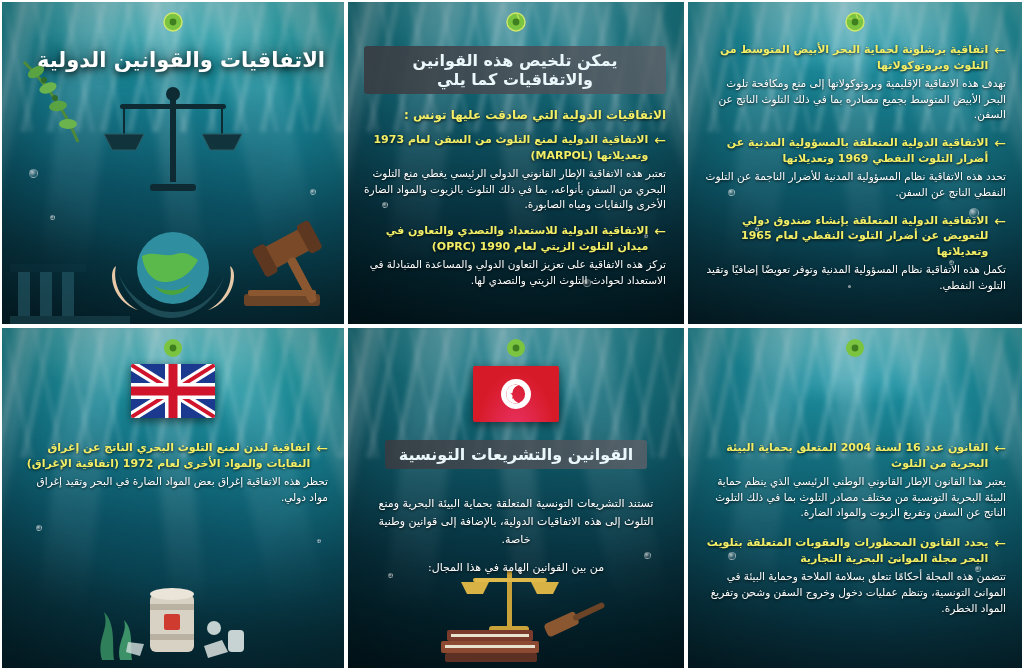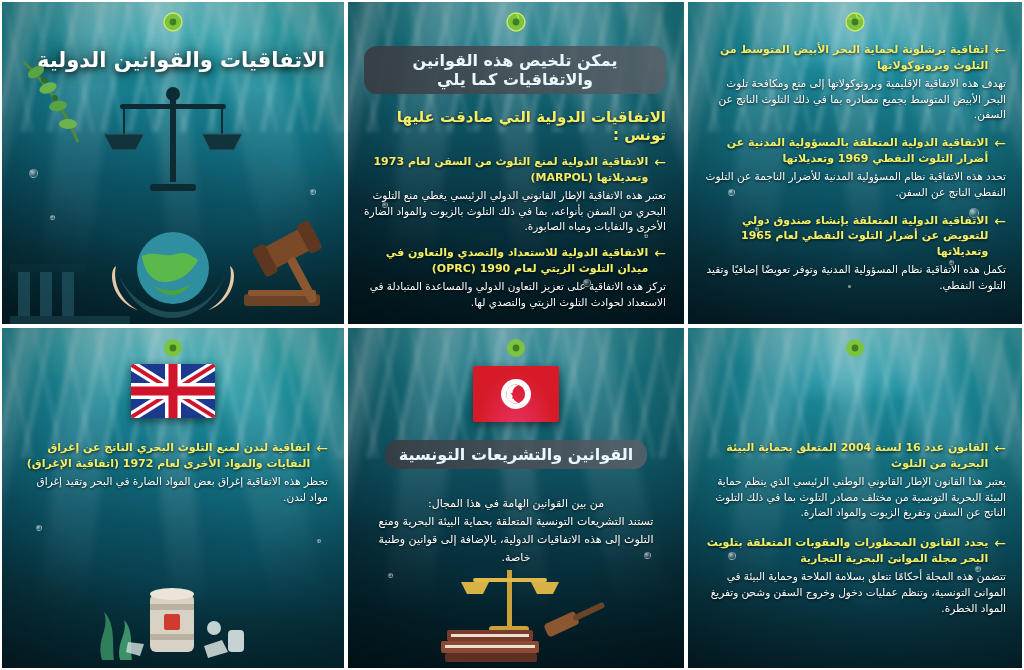--- a/index.html
+++ b/index.html
@@ -84,21 +84,21 @@
   .logo svg { display:block; }
 
   
   .content { position: absolute; inset: 0; z-index: 5; }
   .hdr-band {
     display: inline-block;
     background: linear-gradient(90deg, rgba(55,60,66,.92), rgba(90,96,104,.85));
     color: #eaf7fb;
     font-weight: bold;
     padding: 5px 14px;
-    border-radius: 13px;
+    border-radius: 3px;
     letter-spacing: .2px;
   }
   .bullet-row { display: flex; gap: 6px; align-items: flex-start; }
   .arrow {
     flex: 0 0 auto;
     color: #f2ee66;
     font-size: 14px;
     line-height: 1.1;
     margin-top: 1px;
     text-shadow: 0 1px 2px rgba(0,0,0,.7);
@@ -126,21 +126,21 @@
     text-align: center;
   }
   .center-text {
     color: #ffffff;
     font-size: 11px;
     line-height: 1.65;
     text-align: center;
     text-shadow: 0 1px 3px rgba(0,0,0,.9);
   }
   .sub-yellow {
-    color: #f2ee66; font-weight: bold; font-size: 15px;
+    color: #f2ee66; font-weight: bold; font-size: 12px;
     text-shadow: 0 1px 3px rgba(0,0,0,.85);
   }
 
   
   #s1 .content { padding: 40px 16px 10px 14px; }
   #s1 .blk { margin-bottom: 12px; text-align: right; }
 
   
   #s2 .content { padding: 44px 18px 10px 16px; text-align: right; }
   #s2 .blk { margin-bottom: 10px; }
@@ -479,22 +479,22 @@
     <div class="content">
       <div class="flag-tn">
         <div class="disc"></div>
         <div class="crescent"></div>
         <div class="star">★</div>
         <div class="glow"></div>
       </div>
       <div style="text-align:center; margin-bottom:26px;">
         <span class="hdr-band">القوانين والتشريعات التونسية</span>
       </div>
+      <div class="center-text">تستند التشريعات التونسية المتعلقة بحماية البيئة البحرية ومنع التلوث إلى هذه الاتفاقيات الدولية، بالإضافة إلى قوانين وطنية خاصة.</div>
       <div class="center-text" style="margin-top:10px;">من بين القوانين الهامة في هذا المجال:</div>
-      <div class="center-text">تستند التشريعات التونسية المتعلقة بحماية البيئة البحرية ومنع التلوث إلى هذه الاتفاقيات الدولية، بالإضافة إلى قوانين وطنية خاصة.</div>
     </div>
 
     <div class="art" style="left:50%; transform:translateX(-50%); bottom:2px; width:190px; height:110px;">
       <svg viewBox="0 0 190 110" width="190" height="110" aria-hidden="true">
         <g>
           <rect x="86" y="14" width="5" height="56" fill="#caa23a"></rect>
           <rect x="68" y="70" width="40" height="6" rx="3" fill="#caa23a"></rect>
           <rect x="52" y="22" width="74" height="4" rx="2" fill="#e0b94b"></rect>
           <path d="M40 26 h28 l-6 12 h-16 z" fill="#d8b245"></path>
           <path d="M110 26 h28 l-6 12 h-16 z" fill="#d8b245"></path>
@@ -547,21 +547,21 @@
       <div class="vr"></div>
       <div class="hr"></div>
     </div>
 
     <div class="content">
       <div class="blk">
         <div class="bullet-row">
           <span class="arrow">←</span>
           <span class="b-title">اتفاقية لندن لمنع التلوث البحري الناتج عن إغراق النفايات والمواد الأخرى لعام 1972 (اتفاقية الإغراق)</span>
         </div>
-        <div class="b-body">تحظر هذه الاتفاقية إغراق بعض المواد الضارة في البحر وتقيد إغراق مواد لندن.</div>
+        <div class="b-body">تحظر هذه الاتفاقية إغراق بعض المواد الضارة في البحر وتقيد إغراق مواد دولي.</div>
       </div>
     </div>
 
     <div class="barrel">
       <svg viewBox="0 0 170 92" width="170" height="92" aria-hidden="true">
         <g>
           <path d="M14 92 C8 70, 22 62, 16 44 C28 56, 24 76, 26 92 z" fill="#2f7f5a"></path>
           <path d="M32 92 C28 74, 40 66, 36 52 C46 62, 42 78, 44 92 z" fill="#3c9168"></path>
         </g>
         <g>

